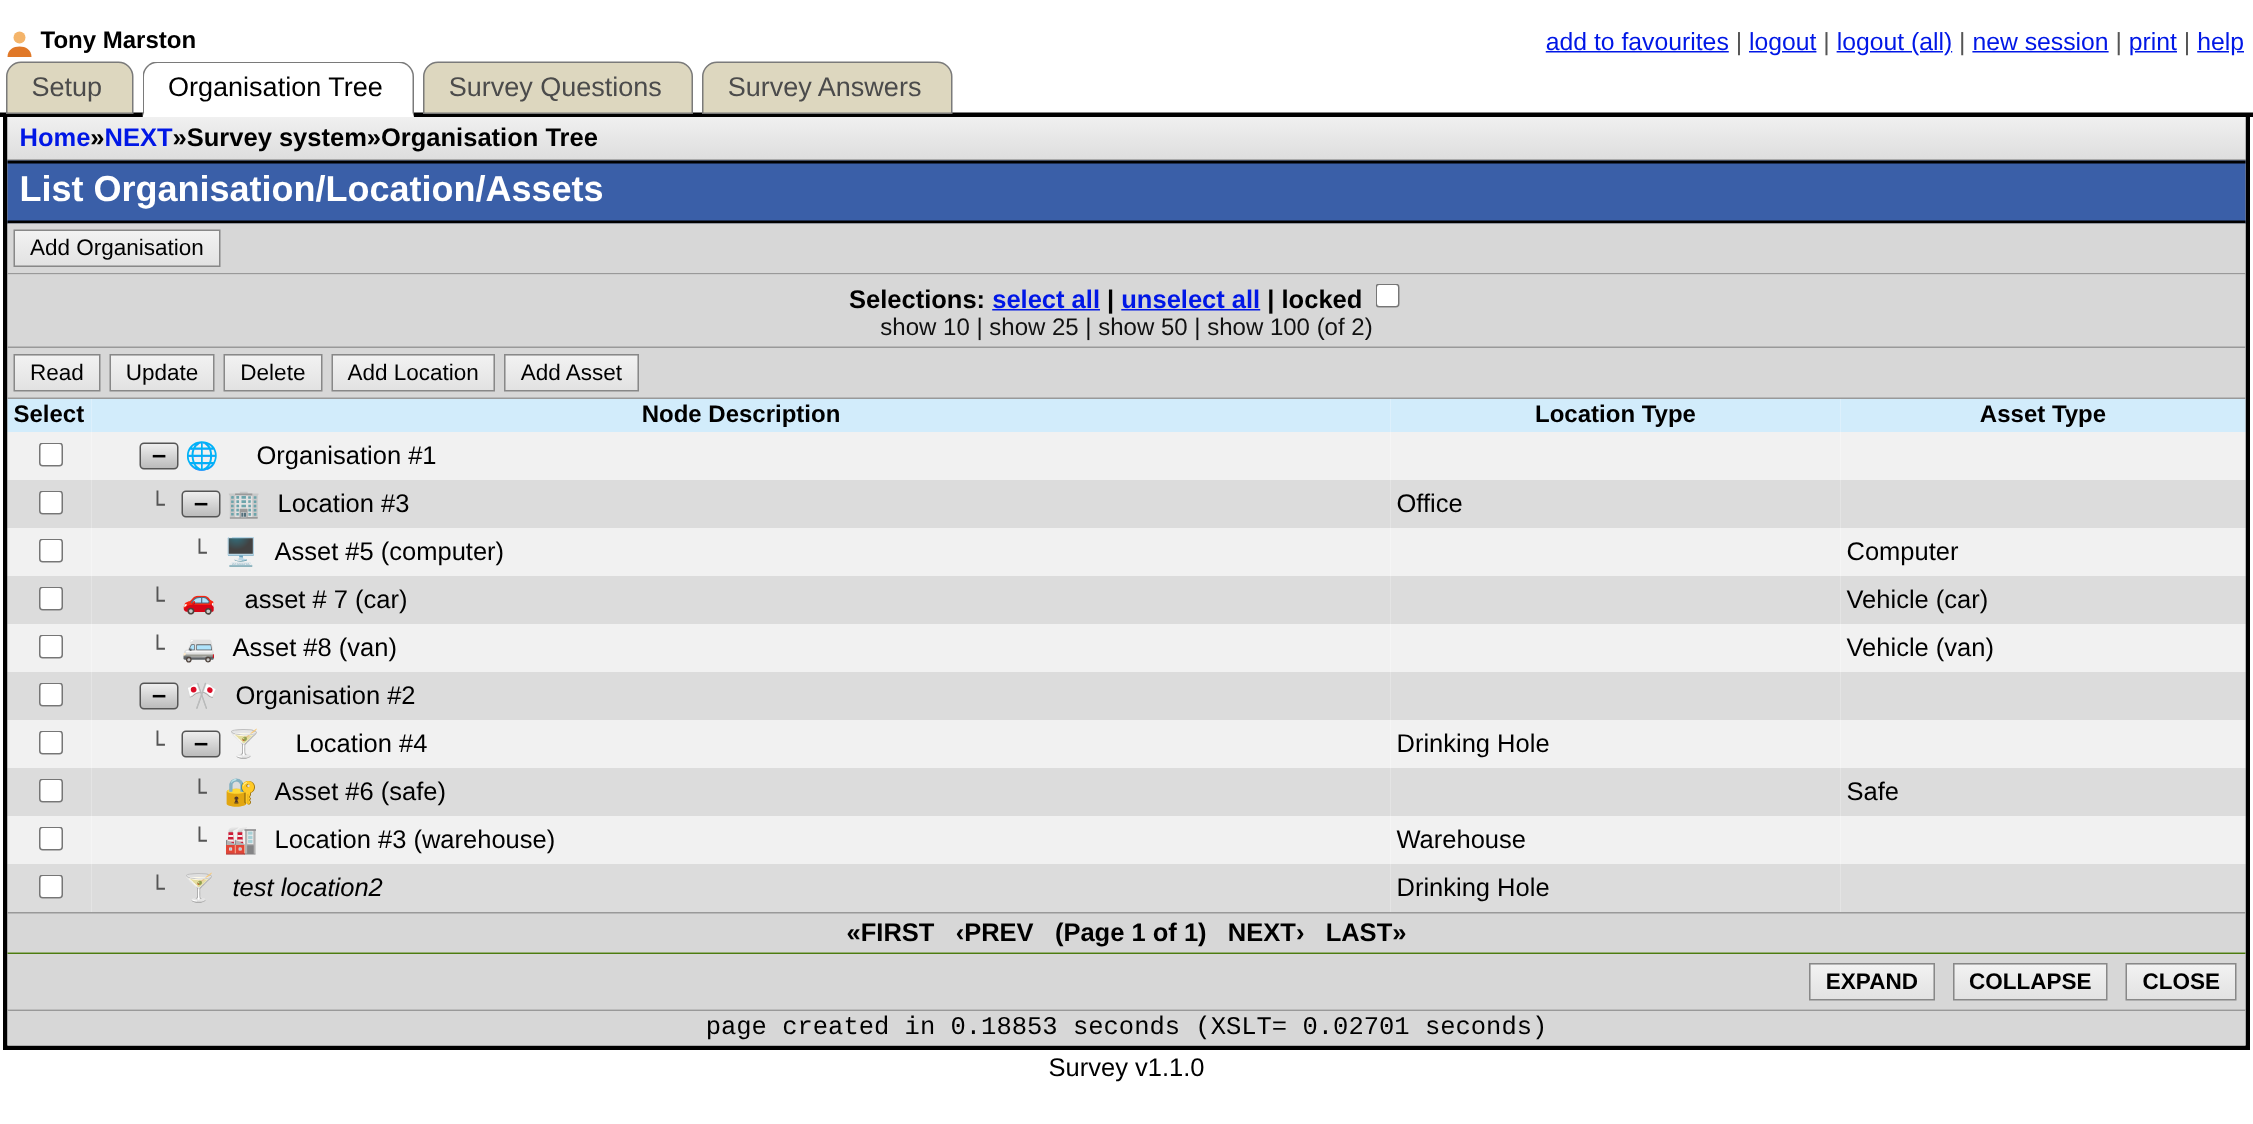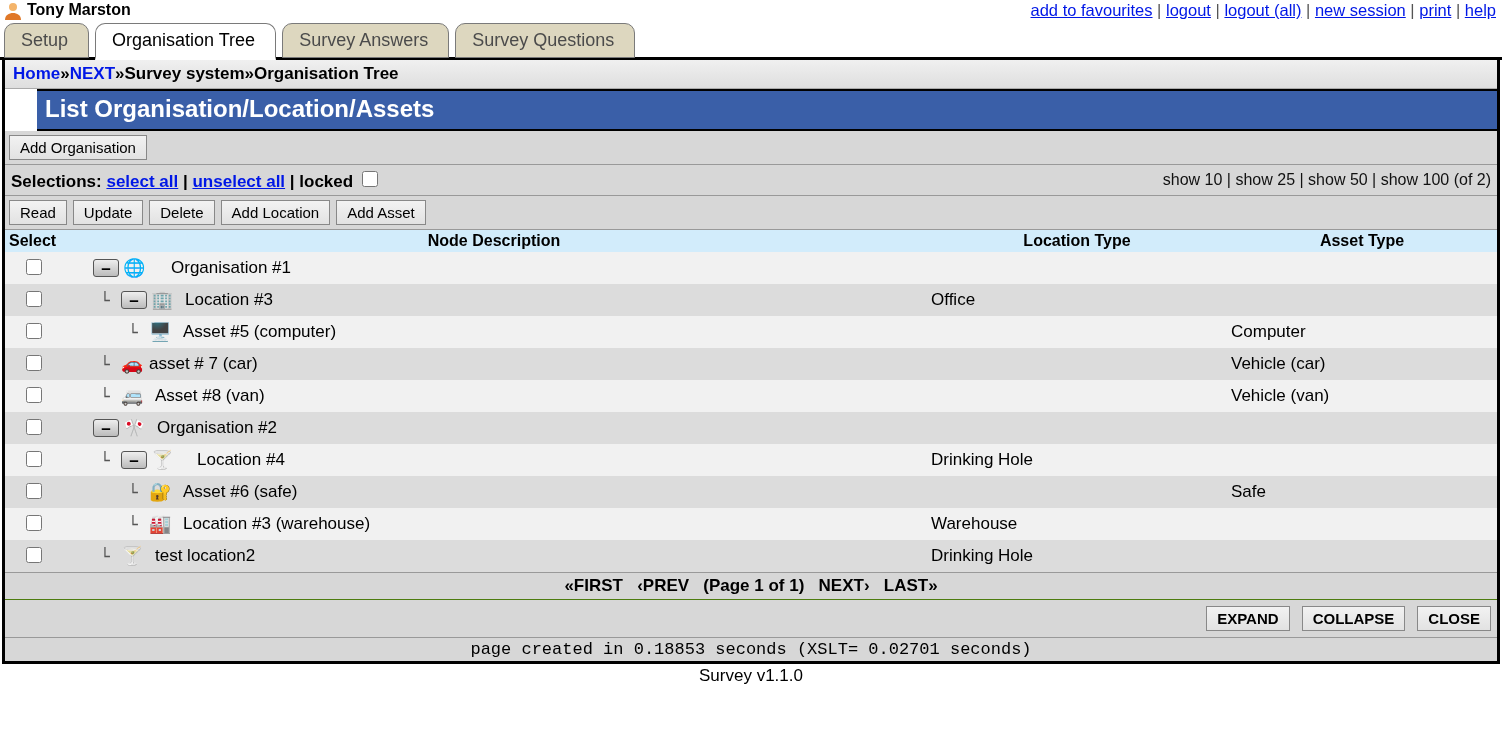--- a/index.html
+++ b/index.html
@@ -8,20 +8,21 @@
     font-family: Verdana, Geneva, sans-serif;
     font-size: 15px;
     background: #fff;
     color: #000;
   }
   .top-bar {
     display: flex;
     justify-content: space-between;
     align-items: flex-end;
     padding: 0 6px 0 3px;
+    margin-top: 18px;
   }
   .top-bar .user {
     display: flex;
     align-items: center;
     gap: 4px;
     font-weight: bold;
     font-size: 16px;
   }
   .top-links {
     font-size: 16.5px;
@@ -69,21 +70,20 @@
   }
   .breadcrumb a { color: #0017e6; text-decoration: none; }
   .titlebar {
     background: #3a5fa8;
     color: #fff;
     font-size: 24px;
     font-weight: bold;
     padding: 4px 8px 6px 8px;
     border-top: 2px solid #000;
     border-bottom: 2px solid #000;
-    margin-left: 32px;
   }
   .toolbar1 {
     background: #d7d7d7;
     padding: 4px 4px;
     border-bottom: 1px solid #999;
   }
   .btn {
     background: linear-gradient(#f2f2f2,#e2e2e2);
     border: 1px solid #888;
     padding: 3px 10px;
@@ -93,20 +93,21 @@
   }
   .selection-row {
     display: flex;
     justify-content: space-between;
     align-items: center;
     background: #d7d7d7;
     padding: 3px 6px;
     font-size: 17px;
     font-weight: bold;
     border-bottom: 1px solid #999;
+    flex-direction: column;
   }
   .selection-row a { color: #0017e6; text-decoration: underline; font-weight: bold; }
   .show-links { font-weight: normal; font-size: 16px; color: #111; }
   .toolbar2 {
     background: #d7d7d7;
     padding: 4px 4px;
     border-bottom: 1px solid #999;
     display: flex;
     gap: 6px;
   }
@@ -215,22 +216,22 @@
     <a href="#">logout (all)</a> |
     <a href="#">new session</a> |
     <a href="#">print</a> |
     <a href="#">help</a>
   </div>
 </div>
 
 <div class="tabs-row">
   <div class="tab">Setup</div>
   <div class="tab active">Organisation Tree</div>
+  <div class="tab">Survey Questions</div>
   <div class="tab">Survey Answers</div>
-  <div class="tab">Survey Questions</div>
 </div>
 
 <div class="frame">
   <div class="breadcrumb">
     <a href="#">Home</a><span>»</span><a href="#">NEXT</a><span>»</span><span>Survey system</span><span>»</span><span>Organisation Tree</span>
   </div>
 
   <div class="titlebar">List Organisation/Location/Assets</div>
 
   <div class="toolbar1">
@@ -314,21 +315,21 @@
           <td class="loc-col"></td>
           <td class="asset-col">Computer</td>
         </tr>
         <tr class="odd">
           <td class="sel-col"><input type="checkbox" style=""></td>
           <td>
             <div class="desc-cell">
               <span class="indent"></span>
               <span class="tree-conn">└</span>
               <span class="node-icon">🚗</span>
-              <span style="margin-left: 0;">asset # 7 (car)</span>
+              <span style="margin-left: 14px;">asset # 7 (car)</span>
             </div>
           </td>
           <td class="loc-col"></td>
           <td class="asset-col">Vehicle (car)</td>
         </tr>
         <tr class="even">
           <td class="sel-col"><input type="checkbox" style=""></td>
           <td>
             <div class="desc-cell">
               <span class="indent"></span>
@@ -395,21 +396,21 @@
           <td class="loc-col">Warehouse</td>
           <td class="asset-col"></td>
         </tr>
         <tr class="odd">
           <td class="sel-col"><input type="checkbox" style=""></td>
           <td>
             <div class="desc-cell">
               <span class="indent"></span>
               <span class="tree-conn">└</span>
               <span class="node-icon">🍸</span>
-              <span style="margin-left: 6px;">test location2</span>
+              <span style="margin-left: 6px; font-style: italic;">test location2</span>
             </div>
           </td>
           <td class="loc-col">Drinking Hole</td>
           <td class="asset-col"></td>
         </tr>
       </tbody>
   </table>
 
   <div class="pager">
     <span>«FIRST</span>&nbsp;&nbsp;

